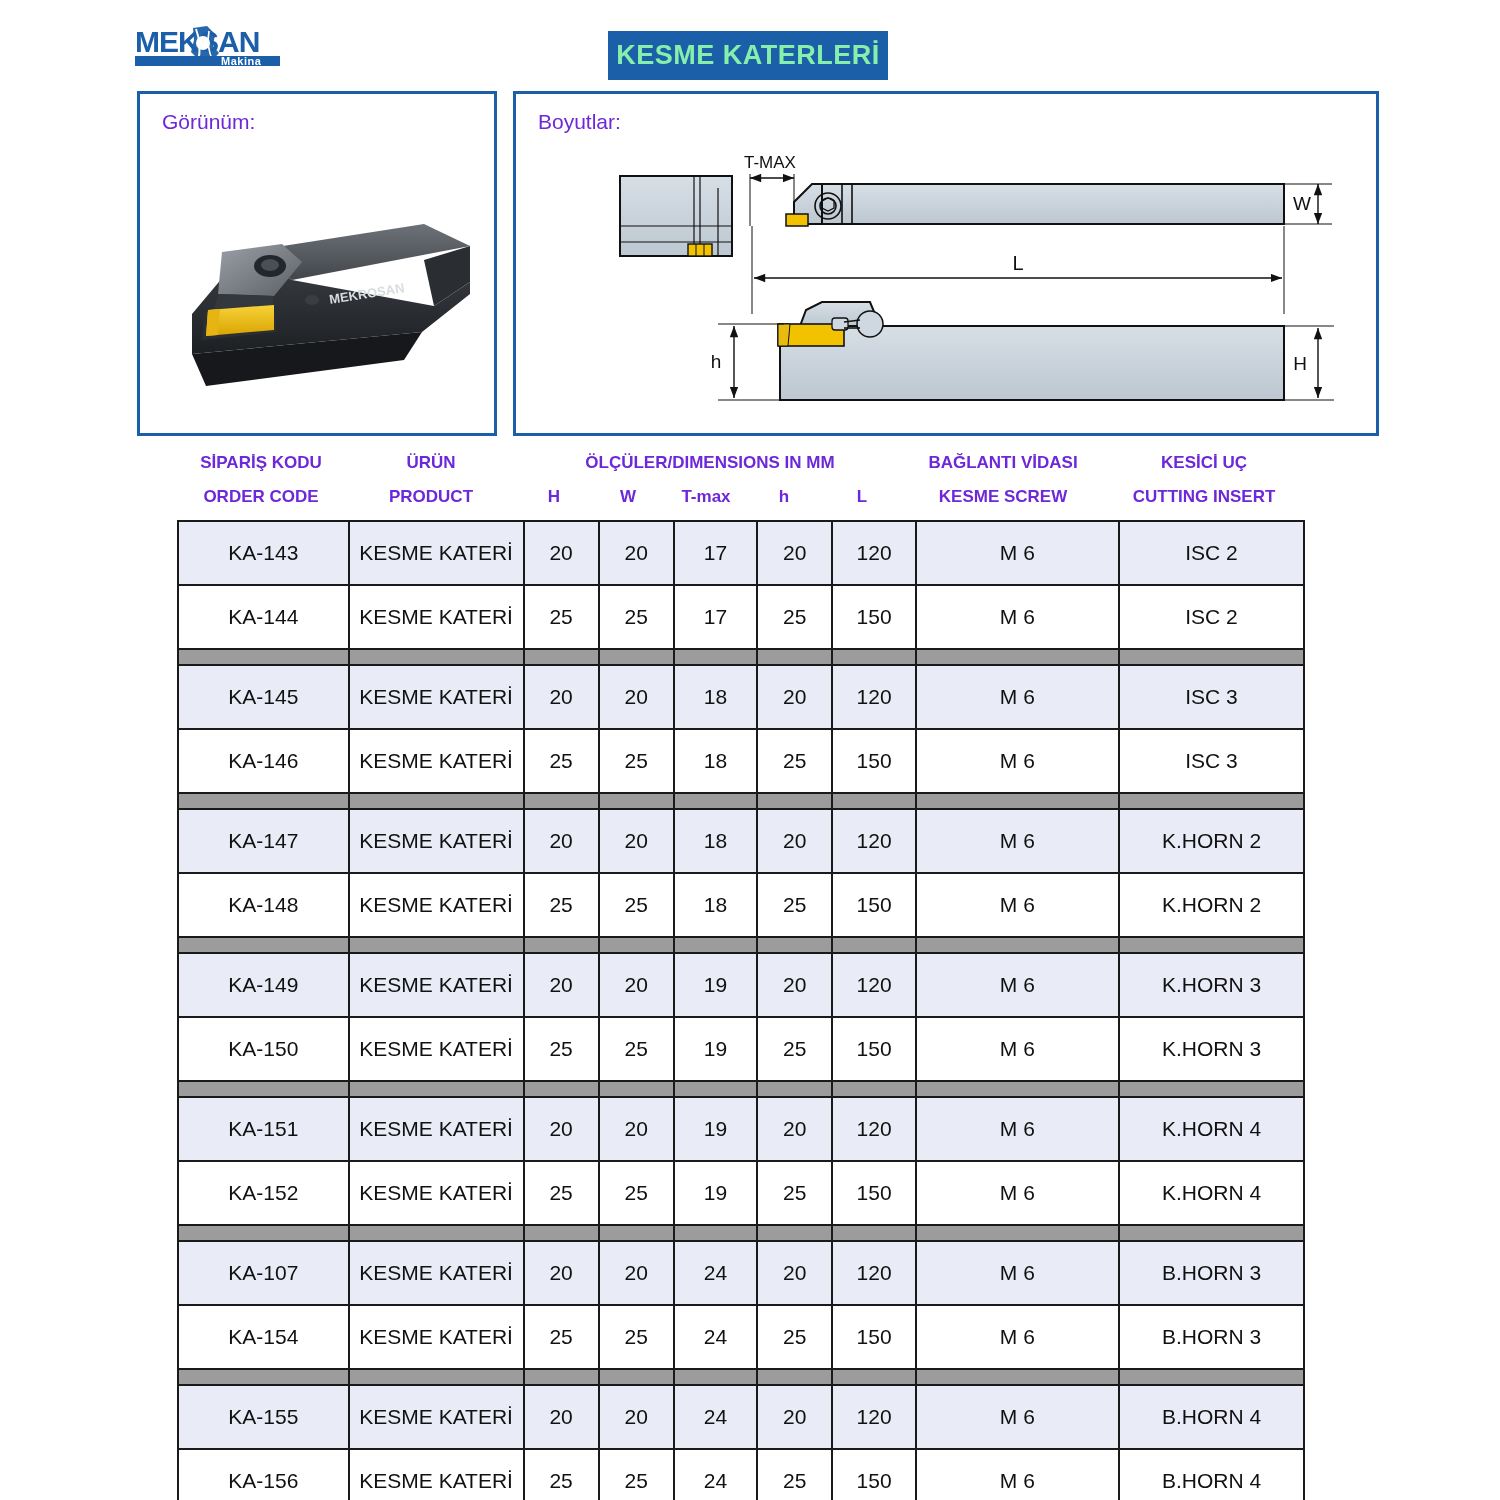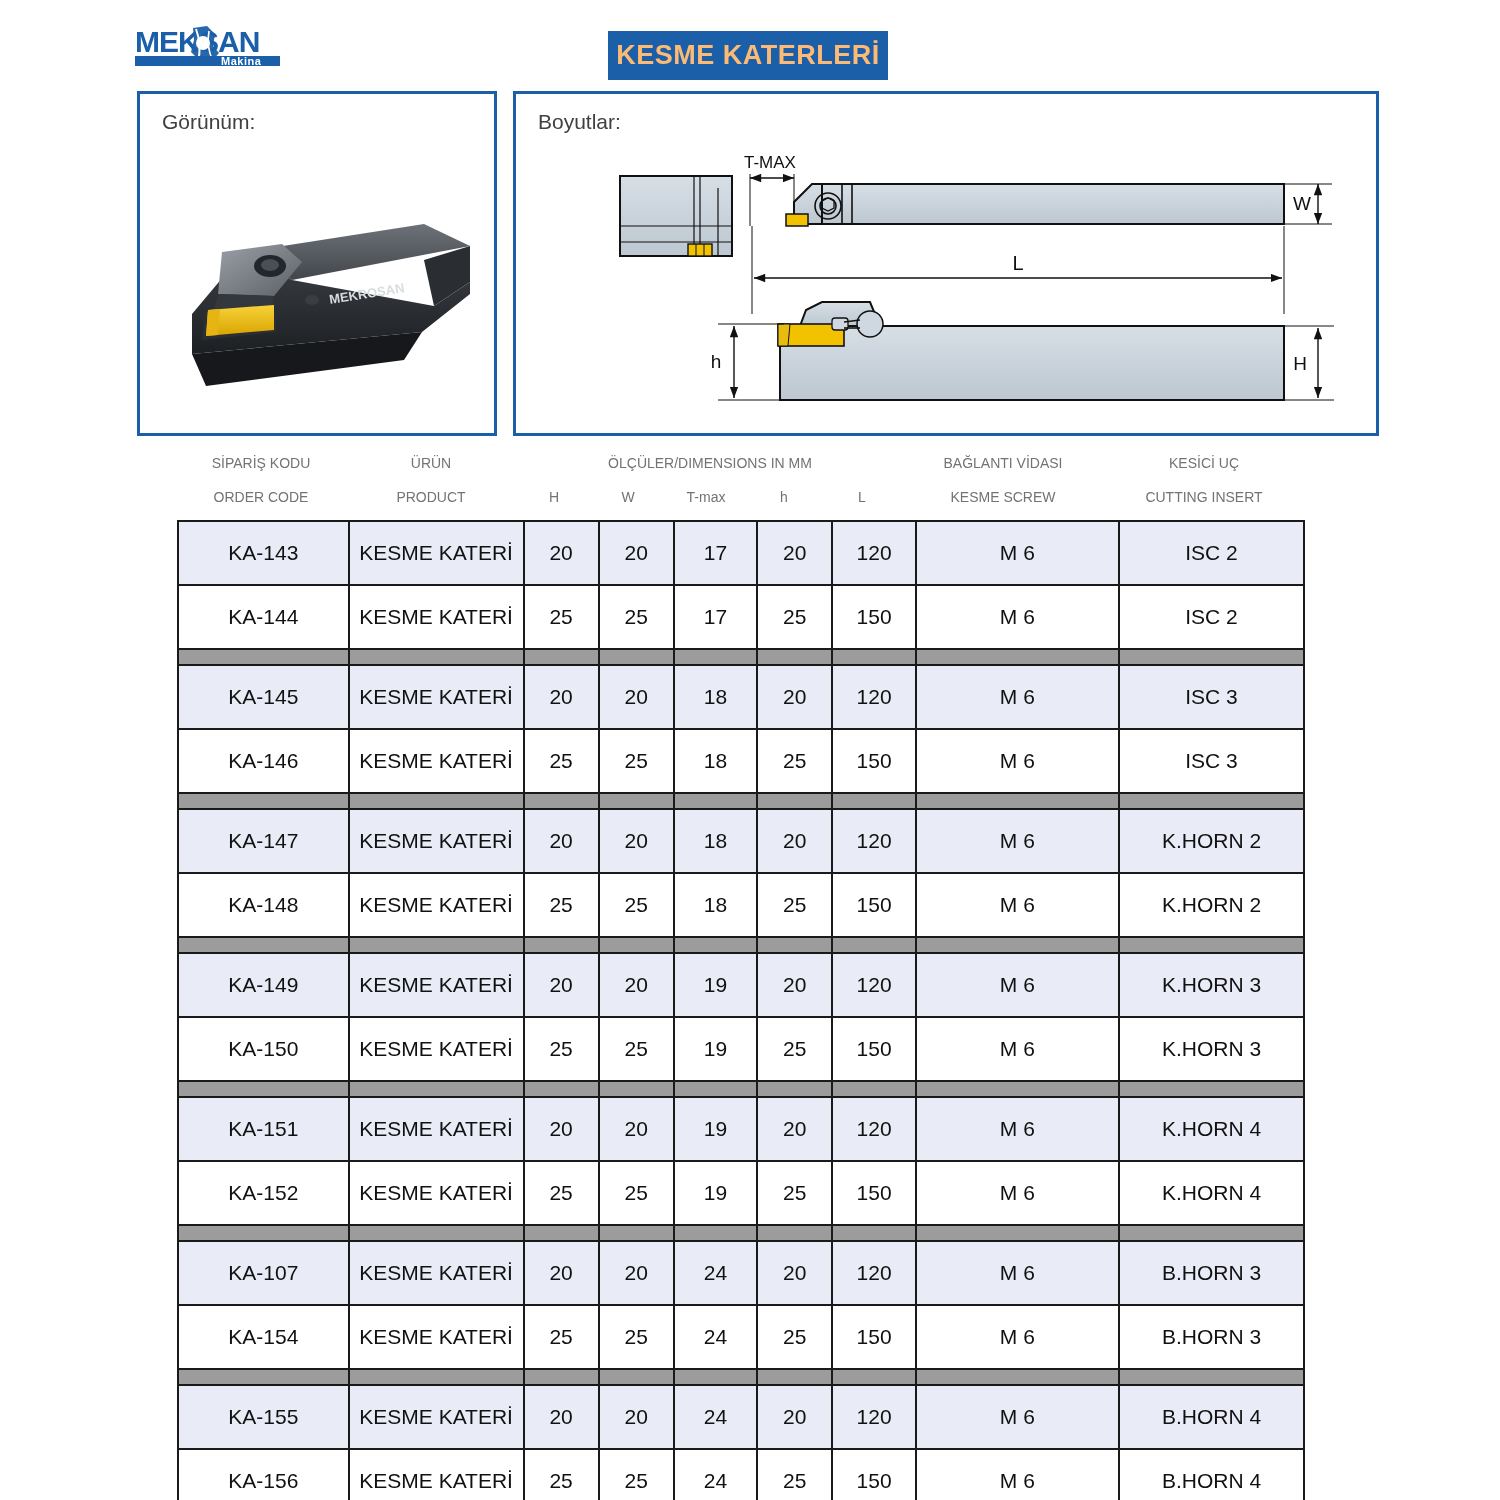--- a/index.html
+++ b/index.html
@@ -36,21 +36,21 @@
     left: 608px;
     top: 31px;
     width: 280px;
     height: 49px;
     background: #1B5FA8;
     display: flex;
     align-items: center;
     justify-content: center;
   }
   .title-banner span {
-    color: #fdba74;
+    color: #86efac;
     font-size: 27px;
     font-weight: bold;
     letter-spacing: 0.5px;
     font-family: "Liberation Sans", sans-serif;
   }
 
   
   .panels {
     position: absolute;
     left: 137px;
@@ -67,21 +67,21 @@
     background: #ffffff;
   }
   .panel-view { left: 0; width: 360px; }
   .panel-dims { left: 376px; width: 866px; }
 
   .panel-label {
     position: absolute;
     left: 22px;
     top: 16px;
     font-size: 21px;
-    color: #404040;
+    color: #6d28d9;
     font-family: "Liberation Sans", sans-serif;
   }
 
   .photo-holder {
     position: absolute;
     left: 12px;
     top: 60px;
     width: 336px;
     height: 270px;
   }
@@ -102,23 +102,23 @@
   }
 
   .thead {
     height: 74px;
     position: relative;
   }
   .th-cell {
     position: absolute;
     top: 0;
     height: 74px;
-    color: #737373;
-    font-weight: normal;
-    font-size: 14px;
+    color: #6d28d9;
+    font-weight: bold;
+    font-size: 17px;
     text-align: center;
     font-family: "Liberation Sans", sans-serif;
   }
   .th-cell .l1 {
     display: block;
     line-height: 34px;
     white-space: nowrap;
   }
   .th-cell .l2 {
     display: block;

